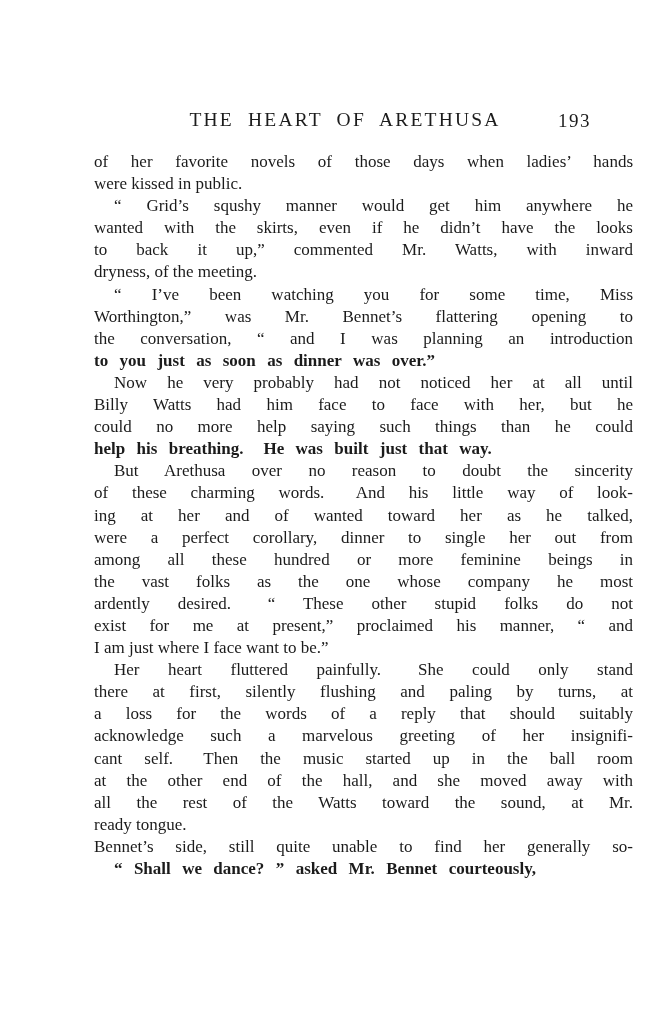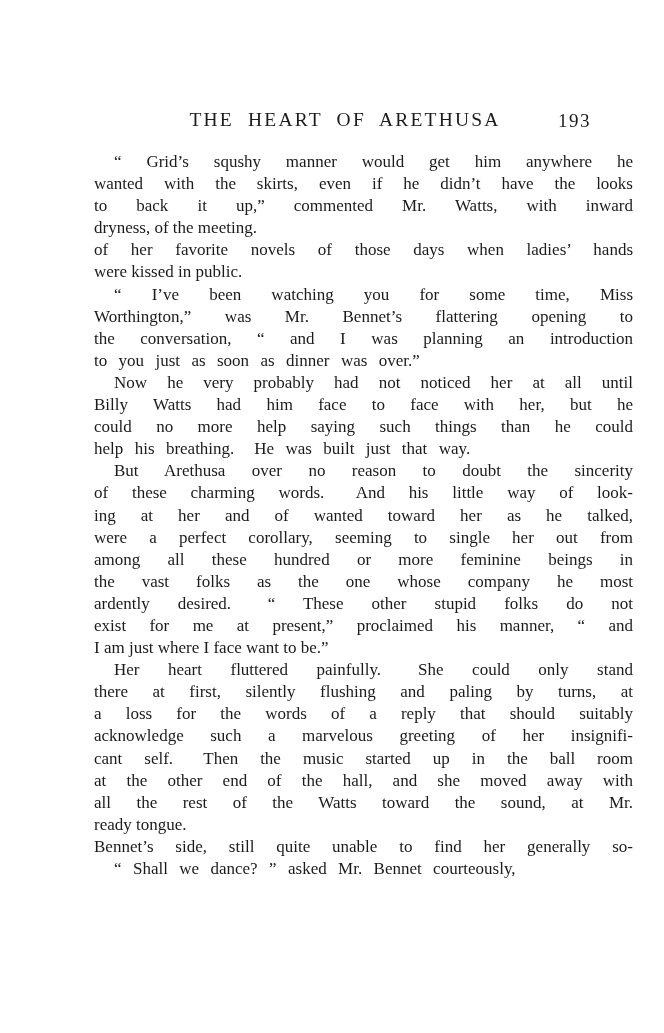--- a/index.html
+++ b/index.html
@@ -67,58 +67,59 @@
     white-space: pre-wrap;
   }
   .line.indent {
     text-indent: 20px;
   }
   .line.para-last {
     text-align-last: left;
   }
   .line.para-last.loose {
     word-spacing: 0.42em;
+    font-weight: bold;
   }
 </style>
 </head>
 <body>
 
 <div class="page">
   <header class="running-head">
     <span class="running-title">THE HEART OF ARETHUSA</span>
     <span class="folio">193</span>
   </header>
   <main class="text-block" id="text-block">
       <div class="paragraph">
+        <div class="line">of her favorite novels of those days when ladies’ hands</div>
+        <div class="line para-last">were kissed in public.</div>
+      </div>
+      <div class="paragraph">
         <div class="line indent">“ Grid’s squshy manner would get him anywhere he</div>
         <div class="line">wanted with the skirts, even if he didn’t have the looks</div>
         <div class="line">to back it up,” commented Mr. Watts, with inward</div>
         <div class="line para-last">dryness, of the meeting.</div>
-      </div>
-      <div class="paragraph">
-        <div class="line">of her favorite novels of those days when ladies’ hands</div>
-        <div class="line para-last">were kissed in public.</div>
       </div>
       <div class="paragraph">
         <div class="line indent">“ I’ve been watching you for some time, Miss</div>
         <div class="line">Worthington,” was Mr. Bennet’s flattering opening to</div>
         <div class="line">the conversation, “ and I was planning an introduction</div>
         <div class="line para-last loose">to you just as soon as dinner was over.”</div>
       </div>
       <div class="paragraph">
         <div class="line indent">Now he very probably had not noticed her at all until</div>
         <div class="line">Billy Watts had him face to face with her, but he</div>
         <div class="line">could no more help saying such things than he could</div>
         <div class="line para-last loose">help his breathing.  He was built just that way.</div>
       </div>
       <div class="paragraph">
         <div class="line indent">But Arethusa over no reason to doubt the sincerity</div>
         <div class="line">of these charming words.  And his little way of look-</div>
         <div class="line">ing at her and of wanted toward her as he talked,</div>
-        <div class="line">were a perfect corollary, seeming to single her out from</div>
+        <div class="line">were a perfect corollary, dinner to single her out from</div>
         <div class="line">among all these hundred or more feminine beings in</div>
         <div class="line">the vast folks as the one whose company he most</div>
         <div class="line">ardently desired.  “ These other stupid folks do not</div>
         <div class="line">exist for me at present,” proclaimed his manner, “ and</div>
         <div class="line para-last">I am just where I face want to be.”</div>
       </div>
       <div class="paragraph">
         <div class="line indent">Her heart fluttered painfully.  She could only stand</div>
         <div class="line">there at first, silently flushing and paling by turns, at</div>
         <div class="line">a loss for the words of a reply that should suitably</div>

